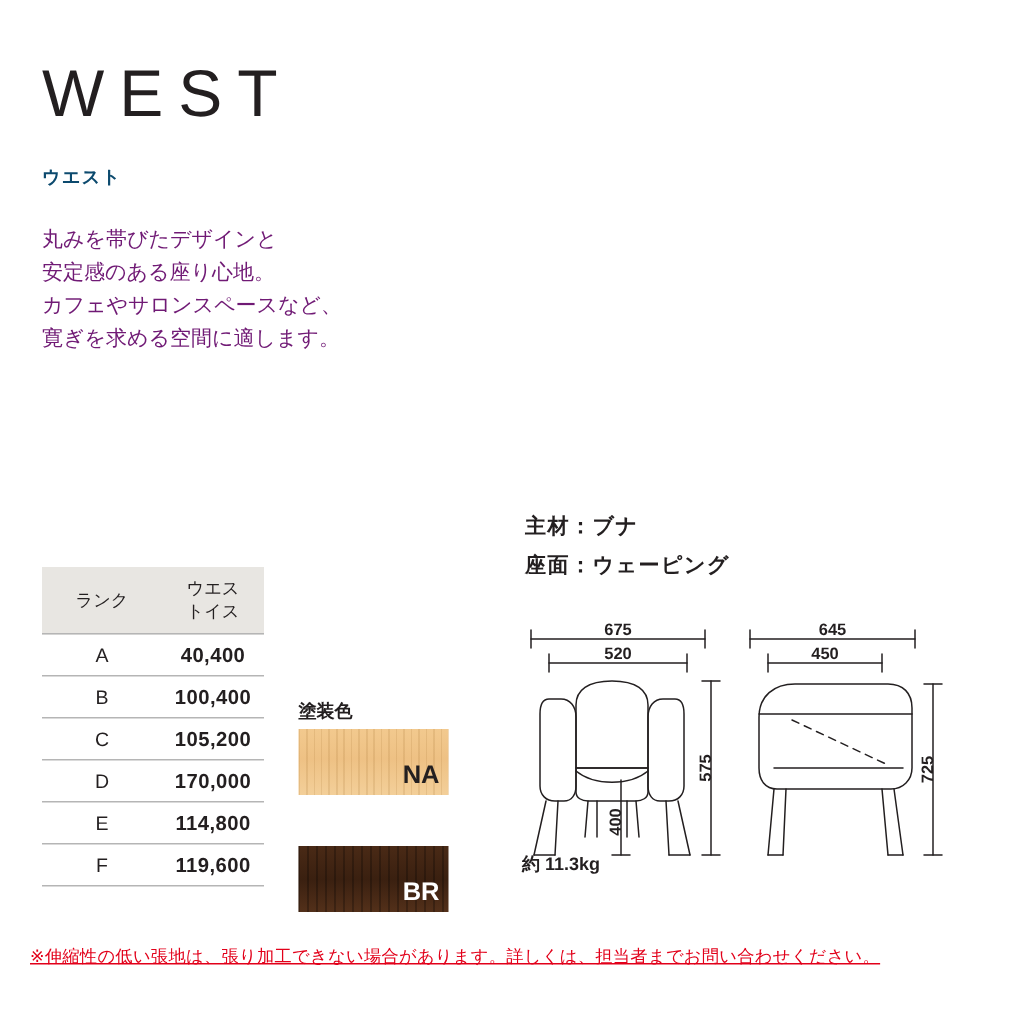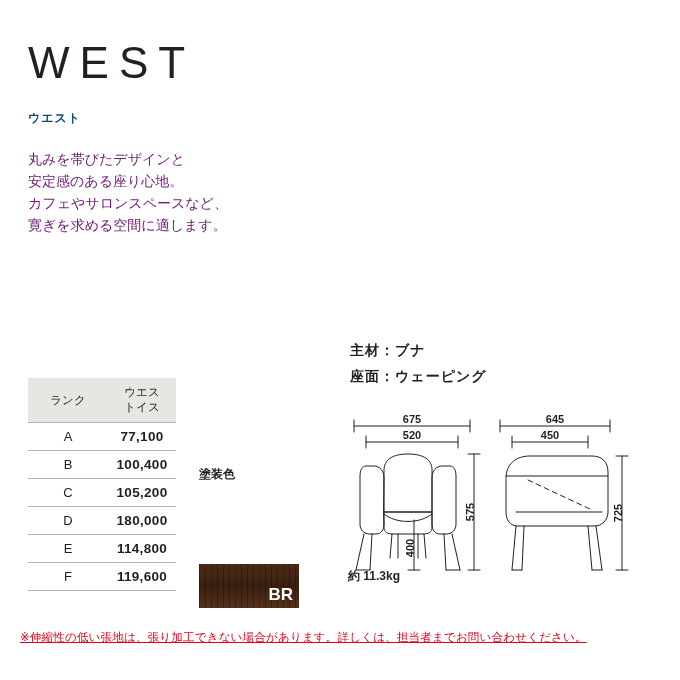--- a/index.html
+++ b/index.html
@@ -185,46 +185,49 @@
   <table class="price-table">
     <thead>
       <tr>
         <th class="rank-col">ランク</th>
         <th>ウエストイス</th>
       </tr>
     </thead>
     <tbody>
       <tr>
         <td class="rank-cell">A</td>
-        <td class="price-cell">77,100</td>
+        <td class="price-cell">40,400</td>
       </tr>
       <tr>
         <td class="rank-cell">B</td>
         <td class="price-cell">100,400</td>
       </tr>
       <tr>
         <td class="rank-cell">C</td>
         <td class="price-cell">105,200</td>
       </tr>
       <tr>
         <td class="rank-cell">D</td>
-        <td class="price-cell">180,000</td>
+        <td class="price-cell">170,000</td>
       </tr>
       <tr>
         <td class="rank-cell">E</td>
         <td class="price-cell">114,800</td>
       </tr>
       <tr>
         <td class="rank-cell">F</td>
         <td class="price-cell">119,600</td>
       </tr>
     </tbody>
   </table>
 
   <div class="finish-label">塗装色</div>
+  <div class="swatch" id="swatch-na">
+    <span class="sw-name">NA</span>
+  </div>
   <div class="swatch" id="swatch-br">
     <span class="sw-name">BR</span>
   </div>
 
   <div class="spec-line" id="spec-material">主材：ブナ</div>
   <div class="spec-line" id="spec-seat">座面：ウェーピング</div>
   <div class="weight">約 11.3kg</div>
 
   <div class="drawing">
     <svg width="310" height="190" viewBox="0 0 310 190">

